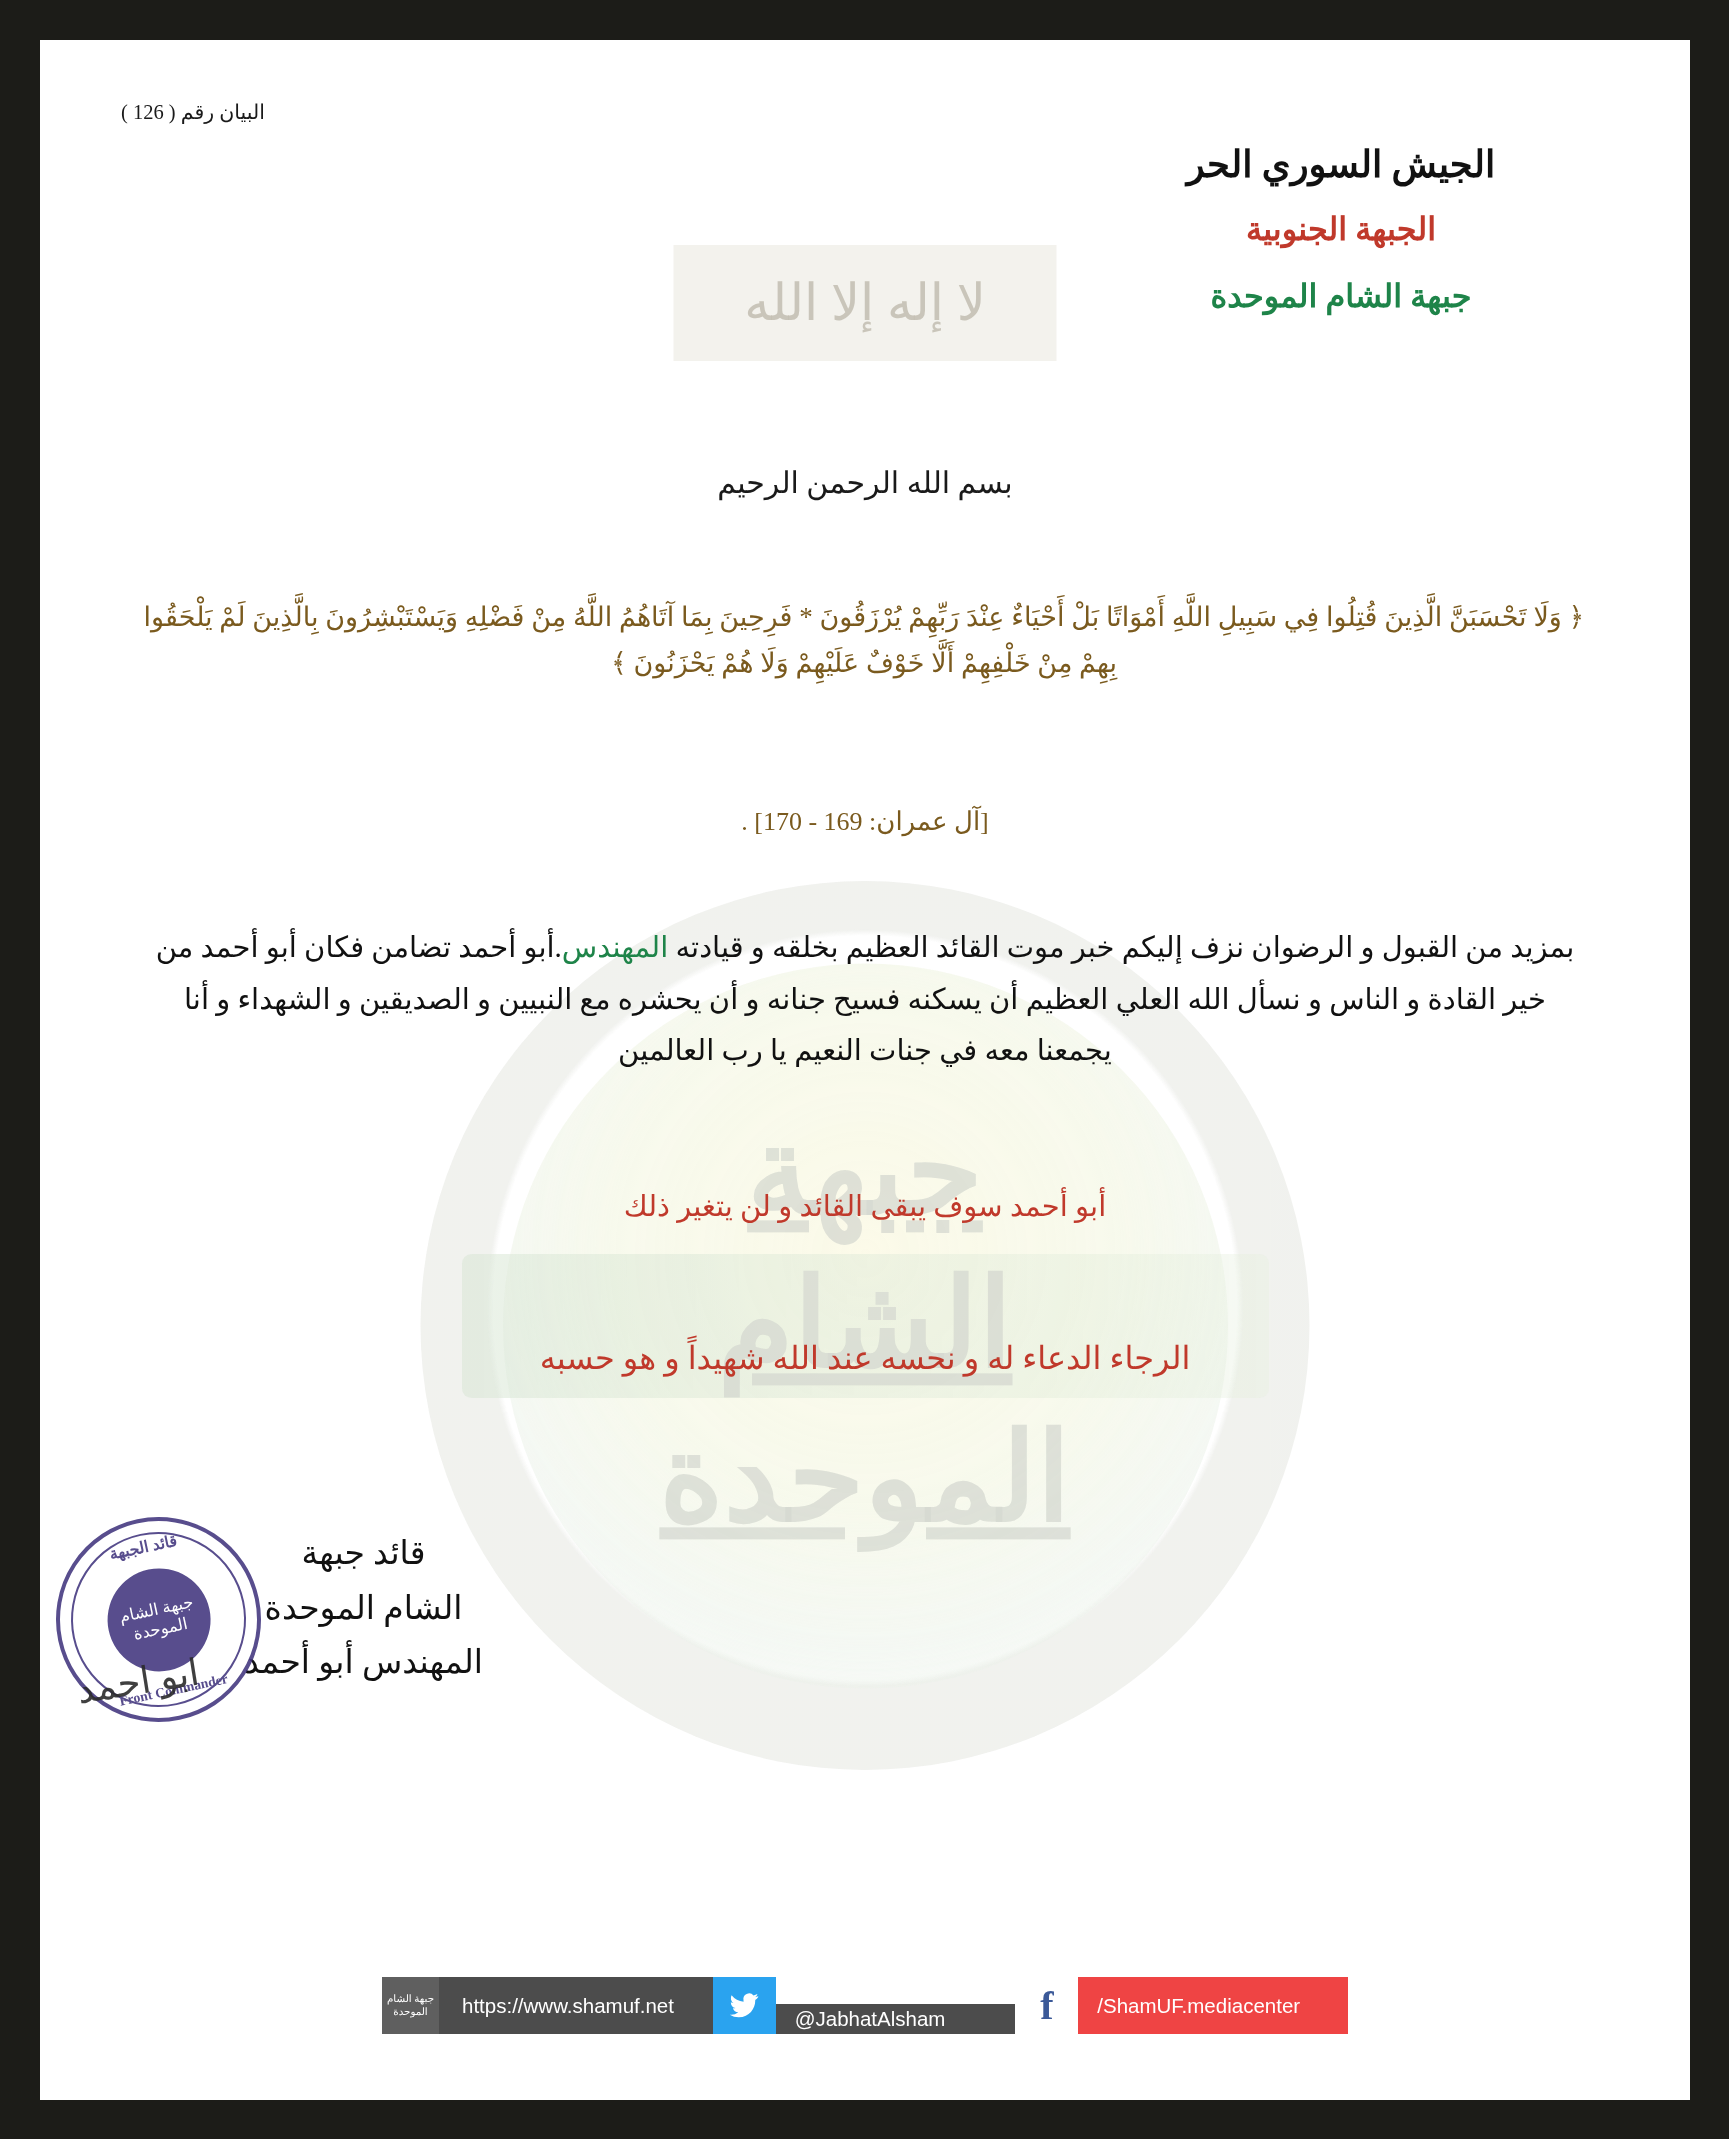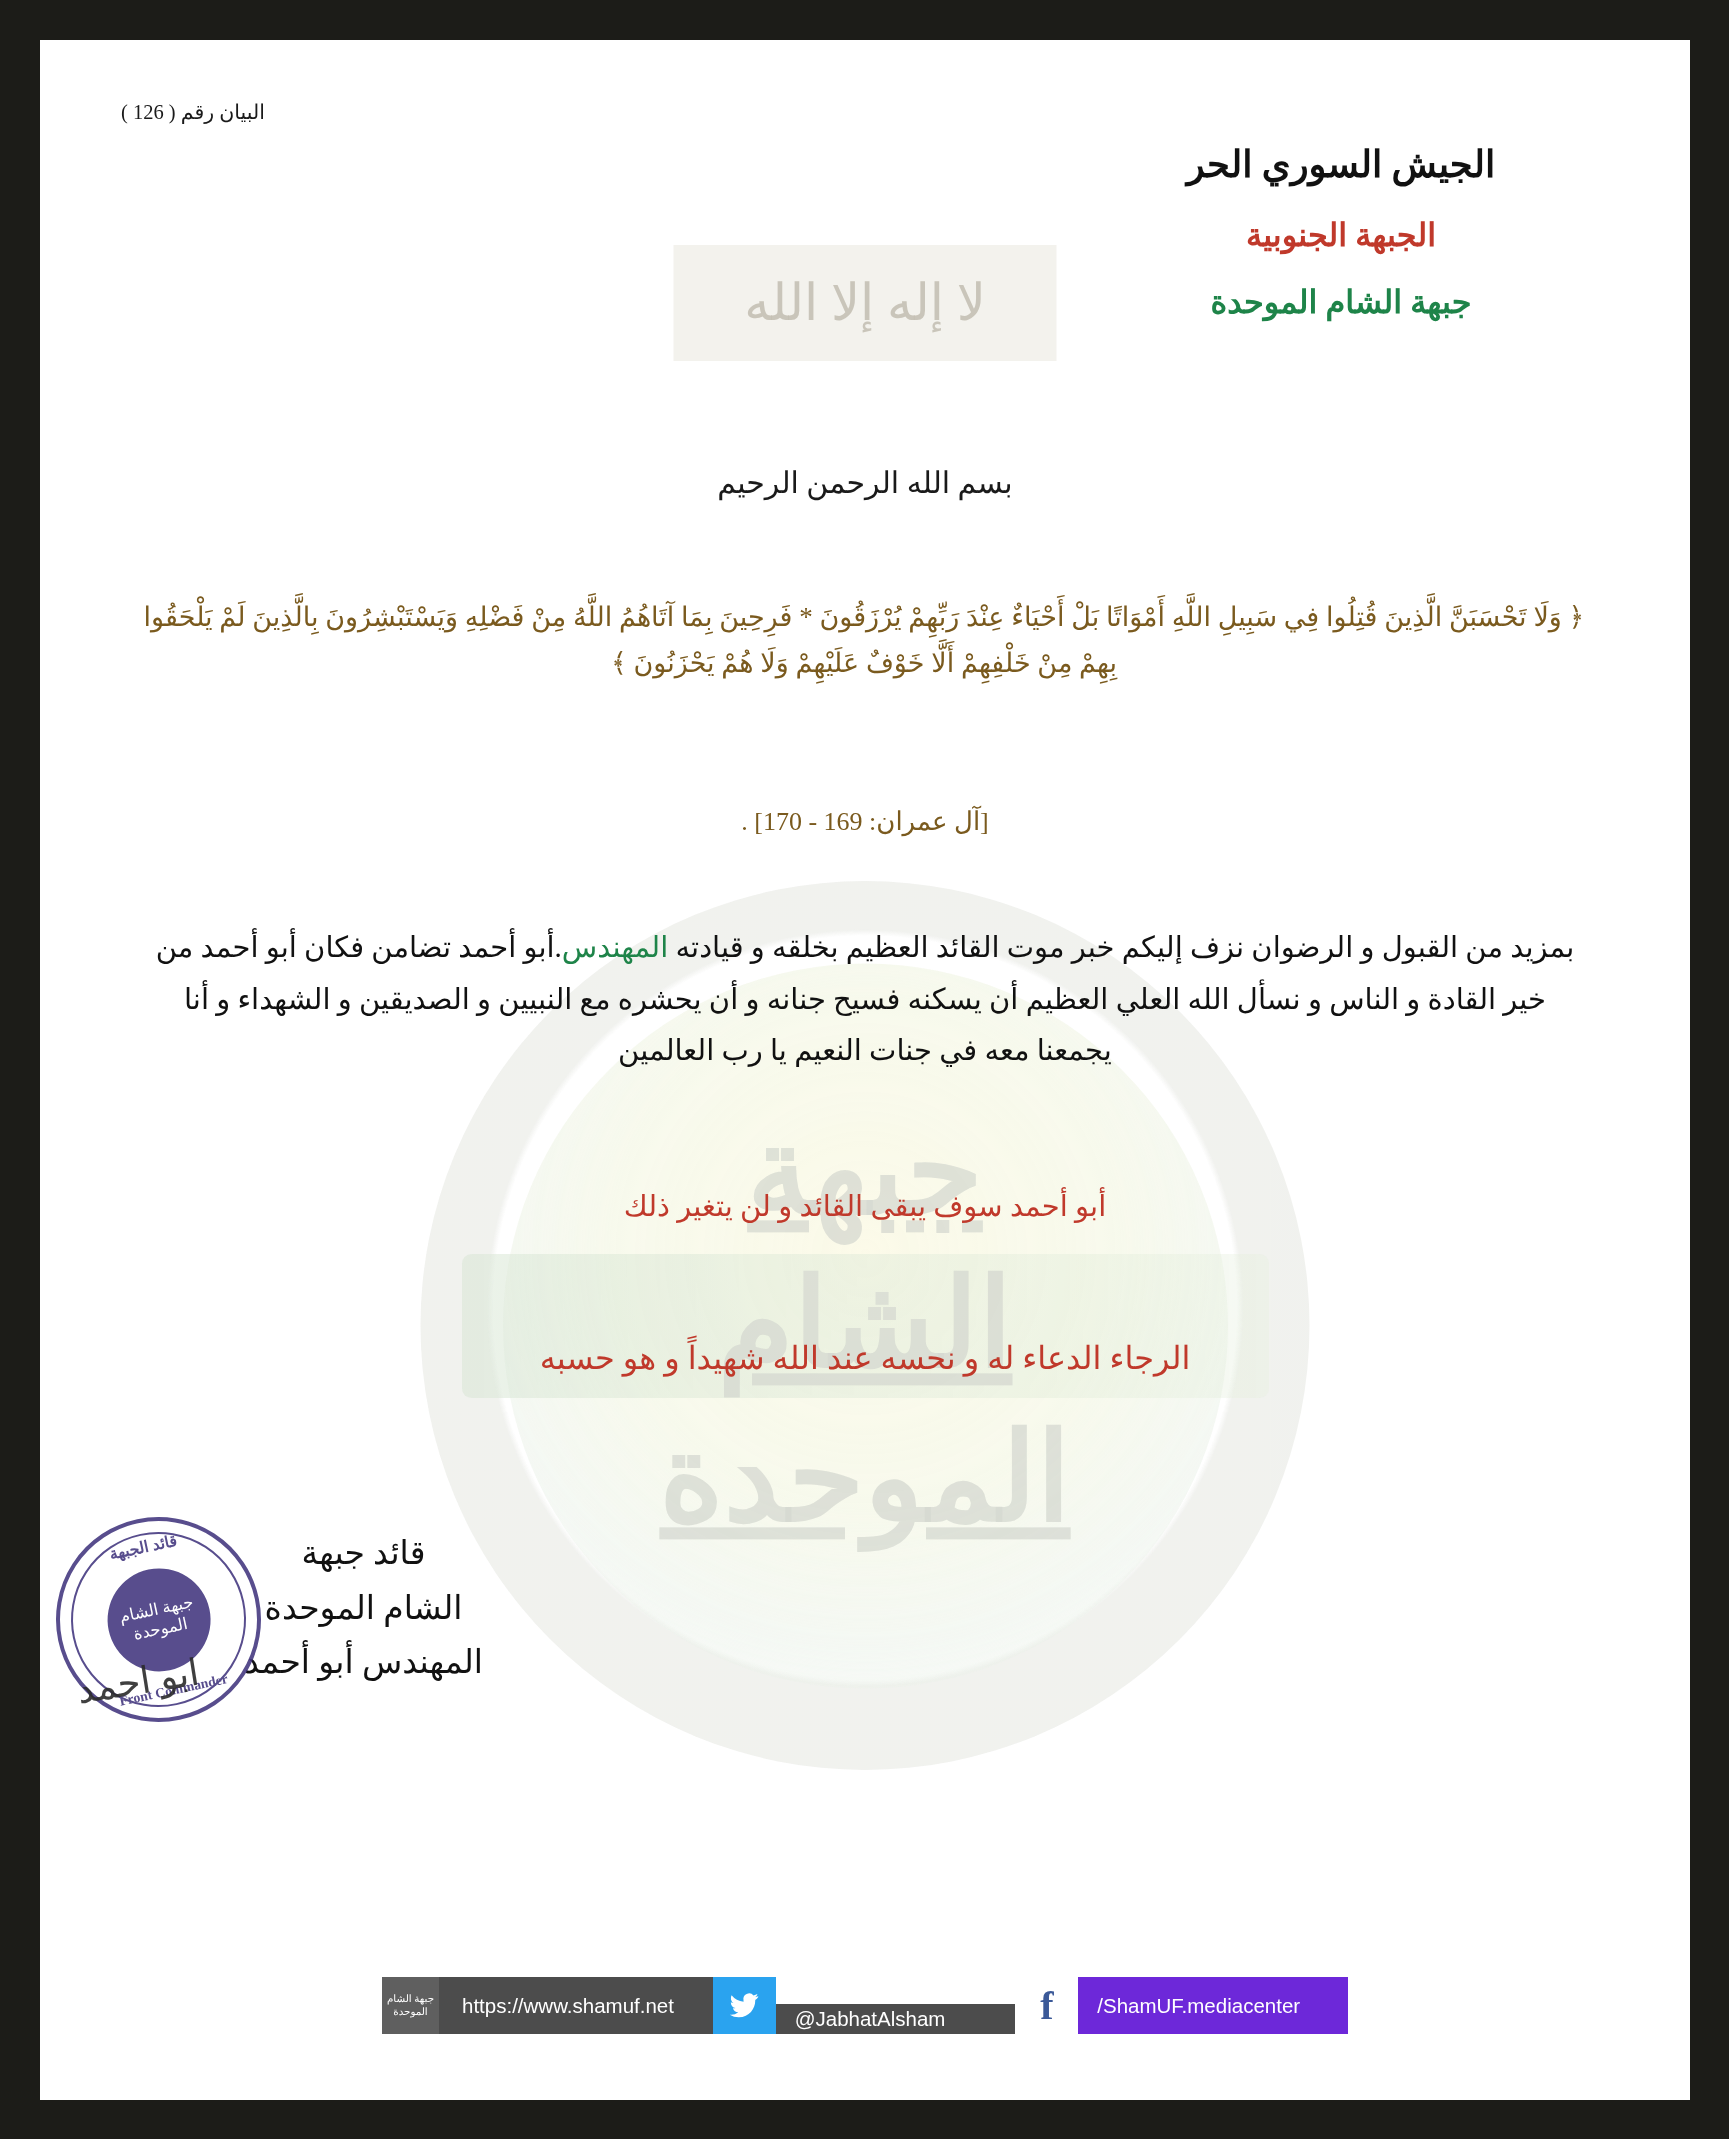--- a/index.html
+++ b/index.html
@@ -100,21 +100,21 @@
     direction: rtl;
   }
 
   .org-block {
     position: absolute;
     top: 103px;
     right: 89px;
     text-align: center;
     width: 520px;
   }
-  .org-line1 { font-size: 37px; color: #111111; margin-bottom: 30px; font-weight: 600; }
+  .org-line1 { font-size: 37px; color: #111111; margin-bottom: 24px; font-weight: 600; }
   .org-line2 { font-size: 32px; color: #c0392b; margin-bottom: 29px; font-weight: 600; }
   .org-line3 { font-size: 32px; color: #1e8449; font-weight: 600; }
 
   .basmala {
     position: absolute;
     top: 425px;
     width: 100%;
     text-align: center;
     font-size: 30px;
     color: #1a1a1a;
@@ -312,21 +312,21 @@
     display: flex;
     align-items: center;
     justify-content: center;
     color: #3b5998;
     font-size: 40px;
     font-weight: bold;
     font-family: "Liberation Serif", serif;
   }
   .f-fb {
     flex: 1.25;
-    background: #6d28d9;
+    background: #ef4444;
     color: #ffffff;
     font-size: 20.5px;
     display: flex;
     align-items: center;
     padding-left: 19px;
     font-family: "Liberation Sans", sans-serif;
   }
   svg.bird { width: 38px; height: 31px; fill: #ffffff; }
 </style>
 </head>

